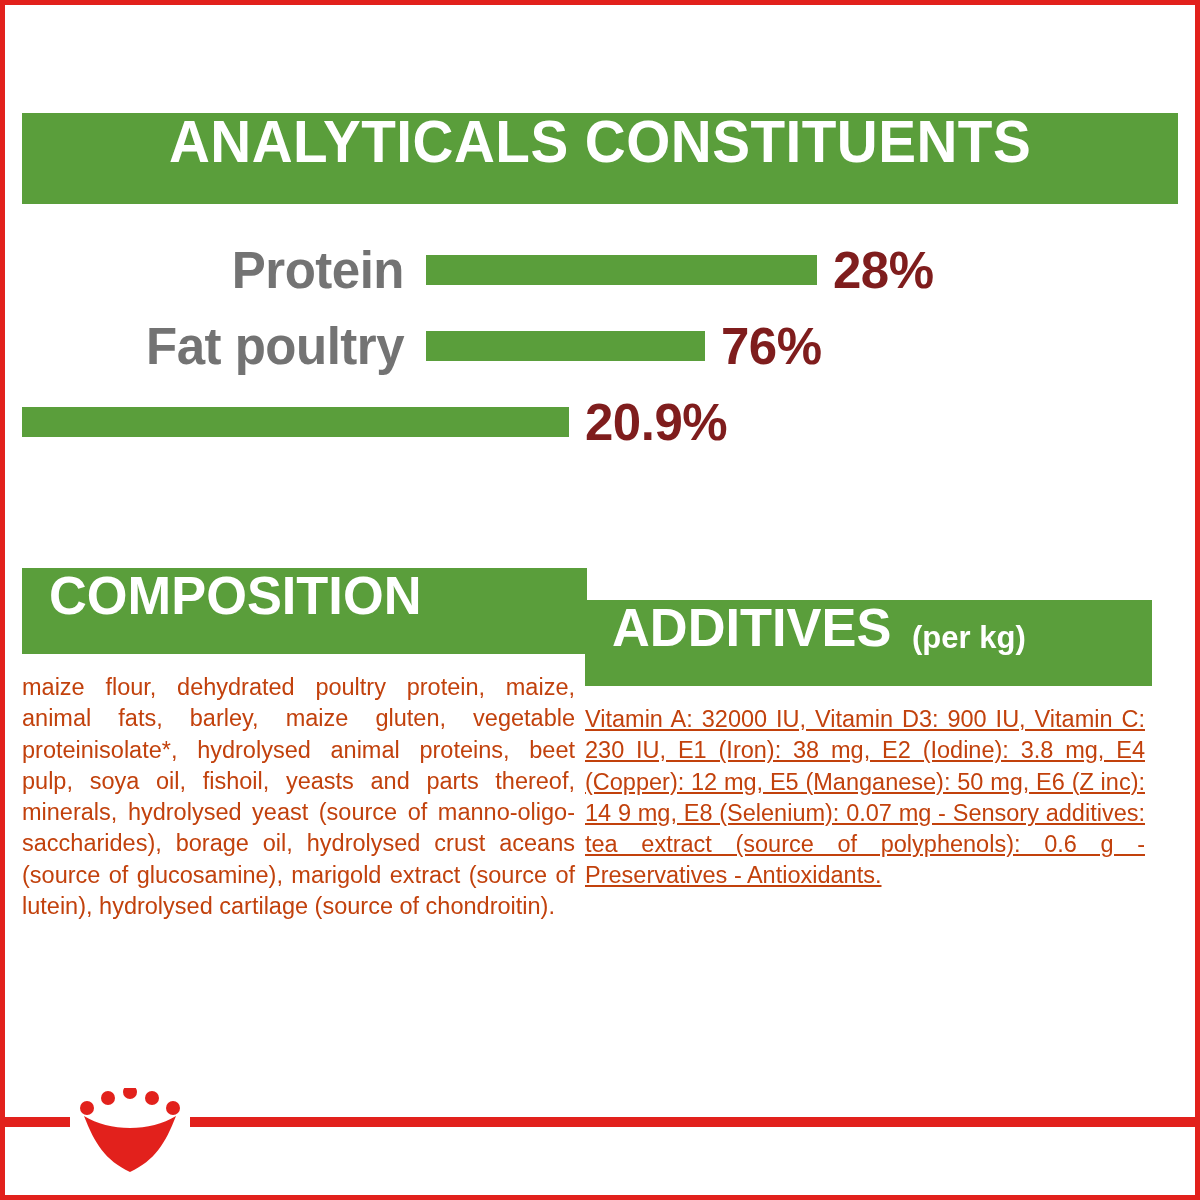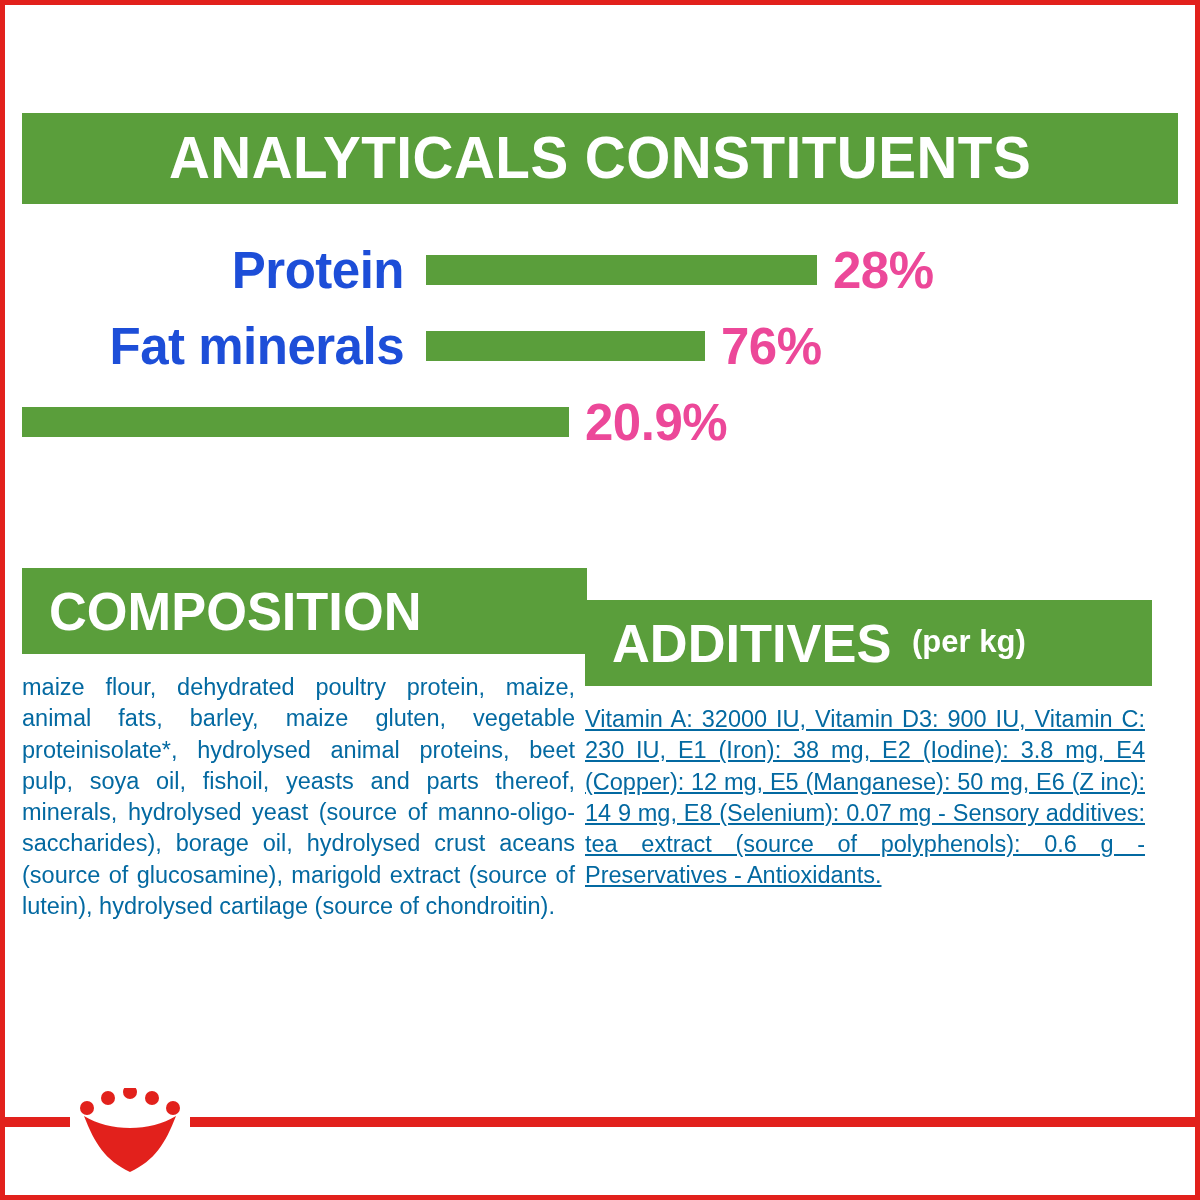--- a/index.html
+++ b/index.html
@@ -33,21 +33,21 @@
     height: 1200px;
     box-sizing: border-box;
     padding: 0 22px;
   }
 
   
   .green-bar {
     background: #5a9e3b;
     color: #ffffff;
     display: flex;
-    align-items: center;
+    align-items: flex-start;
     box-sizing: border-box;
   }
 
   .analyticals-bar {
     position: absolute;
     left: 22px;
     top: 113px;
     width: 1156px;
     height: 91px;
     justify-content: center;
@@ -70,35 +70,35 @@
   .arow {
     display: flex;
     align-items: center;
     height: 76px;
   }
   .arow .label {
     width: 404px;
     text-align: right;
     font-size: 51px;
     font-weight: bold;
-    color: #1d4ed8;
+    color: #737373;
     letter-spacing: -0.5px;
     padding-right: 22px;
     box-sizing: border-box;
     white-space: nowrap;
   }
   .arow .bar {
     height: 30px;
     background: #5a9e3b;
     flex: none;
   }
   .arow .value {
     font-size: 51px;
     font-weight: bold;
-    color: #ec4899;
+    color: #7f1d1d;
     padding-left: 16px;
     white-space: nowrap;
     letter-spacing: -0.5px;
   }
 
   
   .col-left {
     position: absolute;
     left: 22px;
     top: 568px;
@@ -123,26 +123,27 @@
     letter-spacing: 0px;
     transform: scaleX(0.97);
     transform-origin: left center;
   }
   .section-bar .sec-sub {
     font-size: 31px;
     font-weight: bold;
     line-height: 1;
     margin-left: 12px;
     padding-bottom: 4px;
+    margin-top: 22px;
   }
   .body-text {
     margin-top: 18px;
     font-size: 23.5px;
     line-height: 1.33;
-    color: #0369a1;
+    color: #c2410c;
     text-align: justify;
     text-justify: inter-word;
   }
   .body-text.left { width: 553px; }
   .body-text.right { width: 560px; text-align: justify; text-decoration: underline; }
 
   
   .footer-line {
     position: absolute;
     left: 5px;
@@ -174,21 +175,21 @@
 
   <div class="analyticals">
 
     <div class="arow">
       <span class="label">Protein</span>
       <span class="bar" style="width:391px"></span>
       <span class="value">28%</span>
     </div>
 
     <div class="arow">
-      <span class="label">Fat minerals</span>
+      <span class="label">Fat poultry</span>
       <span class="bar" style="width:279px"></span>
       <span class="value">76%</span>
     </div>
 
 
     <div class="arow">
       <span class="bar" style="width:547px"></span>
       <span class="value">20.9%</span>
     </div>
 

